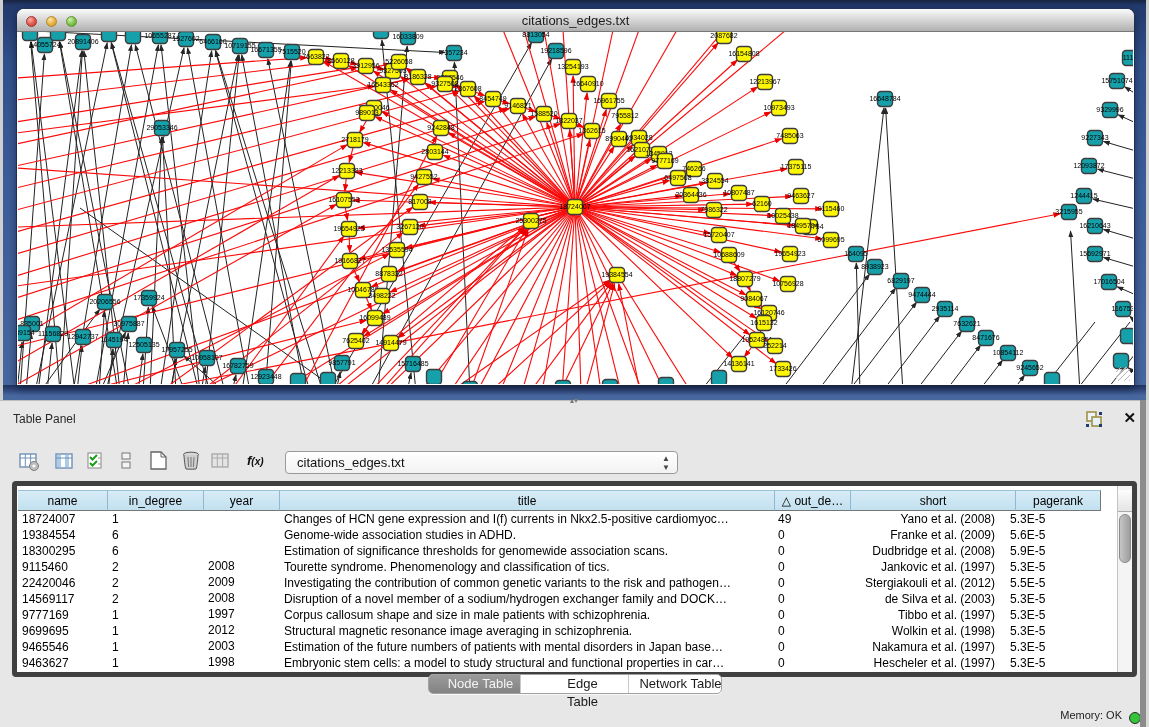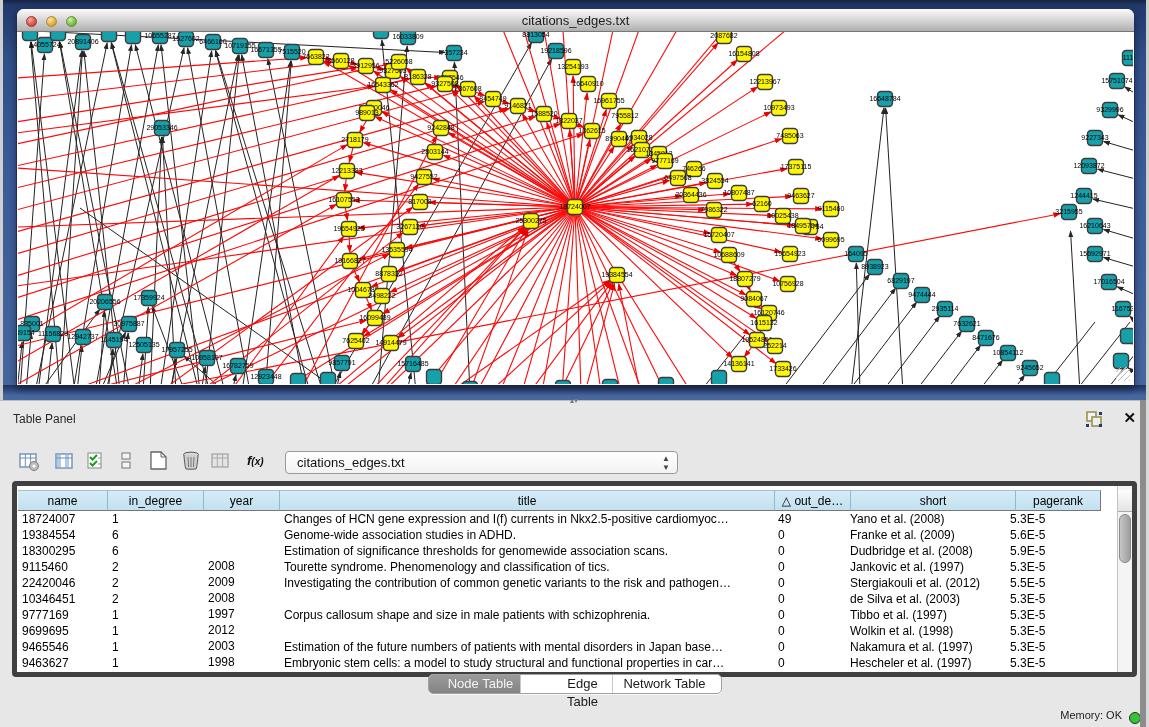--- a/index.html
+++ b/index.html
@@ -26,21 +26,21 @@
 #combo { position:absolute; left:285px; top:10px; width:393px; height:23px; background:linear-gradient(#fff,#f2f2f2); border:1px solid #9a9a9a; border-radius:4px; font-size:13px; color:#111; line-height:21px; padding-left:11px; }
 #combo .arr { position:absolute; right:7px; top:2px; font-size:8px; color:#444; line-height:9px; }
 #tablebox { position:absolute; left:12px; top:481px; width:1125px; height:196px; border:5px solid #404040; border-radius:4px; background:#fff; overflow:hidden; }
 #thead { position:absolute; left:0; top:4px; height:22px; width:1123px; }
 #thead .th { position:absolute; top:0; height:21px; background:linear-gradient(#d7ecf7,#c2e0ef); border-right:1px solid #8fb9d0; border-top:1px solid #9dc3d8; border-bottom:1px solid #767676; font-size:12px; color:#000; text-align:center; line-height:20px; }
 #tbody { position:absolute; left:0; top:26px; width:1108px; }
 .tr { position:relative; height:16px; font-size:12px; color:#000; white-space:nowrap; }
 .tr div { position:absolute; top:0; height:16px; line-height:15px; overflow:hidden; }
 .c0 { left:5px;   width:85px; } .c1 { left:95px; width:90px; } .c2 { left:191px; width:70px;margin-top:47px; }
 .c3 { left:267px; width:490px; } .c4 { left:761px; width:72px; }
-.c5 { left:833px; width:145px; } .c6 { left:993px; width:90px; }
+.c5 { left:833px; width:145px; text-align:right; } .c6 { left:993px; width:90px; }
 #vsb { position:absolute; right:0; top:0; width:15px; height:194px; background:#f4f4f4; border-left:1px solid #c3c3c3; }
 #vsb .corner { position:absolute; left:0px; top:4px; width:14px; height:22px; background:linear-gradient(#fdfdfd,#e4e4e4); border-bottom:1px solid #aaa; }
 #vsb .thumb { position:absolute; left:1px; top:28px; width:12px; height:49px; border-radius:6px; background:linear-gradient(90deg,#c6c6c6,#9d9d9d); border:1px solid #8b8b8b; }
 #tabs { position:absolute; left:428px; top:674px; width:294px; height:20px; border:1px solid #a2a2a2; border-radius:5px; background:#fff; box-shadow:0 1px 0 rgba(255,255,255,.7); font-size:13px; }
 #tabs div { position:absolute; top:0; height:18px; line-height:18px; text-align:center; color:#1a1a1a; }
 #tabs .sel { background:linear-gradient(#9b9b9b,#838383); color:#f4f4f4; border-radius:4px 0 0 4px;padding-left:12px; }
 #status { position:absolute; right:27px; bottom:6px; font-size:11px; color:#1c1c1c; }
 #memdot { position:absolute; right:8px; bottom:3px; width:12px; height:12px; border-radius:50%; background:#35c33a; border:1.5px solid #2b2b2b; }
 #rstrip2 { position:absolute; right:0; top:400px; width:9px; height:327px; background:linear-gradient(90deg,#8c8c8c 0 6px,#d9d9d9 6px); }
 svg text { font-family:"Liberation Sans",sans-serif; }
@@ -706,40 +706,42 @@
 <div class="tr">
         <div class="c0">22420046</div>
         <div class="c1">2</div>
         <div class="c2">2012</div>
         <div class="c3">Investigating the contribution of common genetic variants to the risk and pathogen…</div>
         <div class="c4">0</div>
         <div class="c5">Stergiakouli et al. (2012)</div>
         <div class="c6">5.5E-5</div>
       </div>
 <div class="tr">
-        <div class="c0">10346451</div>
+        <div class="c0">14569117</div>
         <div class="c1">2</div>
         <div class="c2">2003</div>
+        <div class="c3">Disruption of a novel member of a sodium/hydrogen exchanger family and DOCK…</div>
         <div class="c4">0</div>
         <div class="c5">de Silva et al. (2003)</div>
         <div class="c6">5.3E-5</div>
       </div>
 <div class="tr">
         <div class="c0">9777169</div>
         <div class="c1">1</div>
         <div class="c2">1998</div>
         <div class="c3">Corpus callosum shape and size in male patients with schizophrenia.</div>
         <div class="c4">0</div>
         <div class="c5">Tibbo et al. (1997)</div>
         <div class="c6">5.3E-5</div>
       </div>
 <div class="tr">
         <div class="c0">9699695</div>
         <div class="c1">1</div>
         <div class="c2">1998</div>
+        <div class="c3">Structural magnetic resonance image averaging in schizophrenia.</div>
         <div class="c4">0</div>
         <div class="c5">Wolkin et al. (1998)</div>
         <div class="c6">5.3E-5</div>
       </div>
 <div class="tr">
         <div class="c0">9465546</div>
         <div class="c1">1</div>
         <div class="c2">1997</div>
         <div class="c3">Estimation of the future numbers of patients with mental disorders in Japan base…</div>
         <div class="c4">0</div>
@@ -757,16 +759,16 @@
       </div>
     </div>
  <div id="vsb">
       <div class="corner"></div>
       <div class="thumb"></div>
     </div>
 </div>
 <div id="tabs">
  <div class="sel" style="left:0;width:91px;">Node Table</div>
  <div style="left:91px;width:92px;border-left:1px solid #c9c9c9;padding-left:32px;">Edge Table</div>
- <div style="left:183px;width:104px;border-left:1px solid #c9c9c9;">Network Table</div>
+ <div style="left:199px;width:104px;border-left:1px solid #c9c9c9;">Network Table</div>
 </div>
 <div id="status">Memory: OK</div>
 <div id="memdot"></div>
 <div id="rstrip2"></div>
 </body></html>

